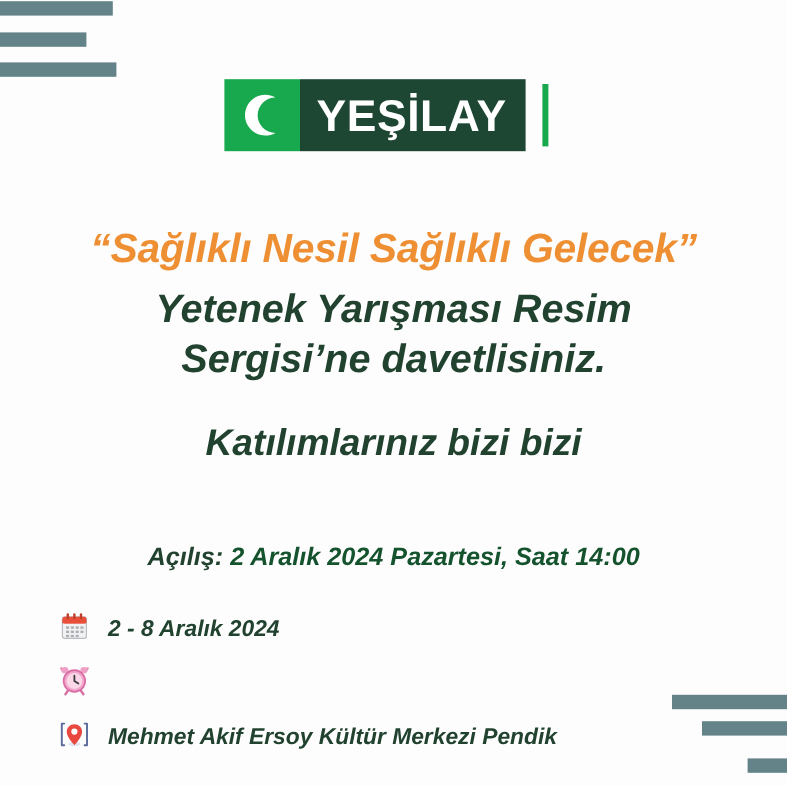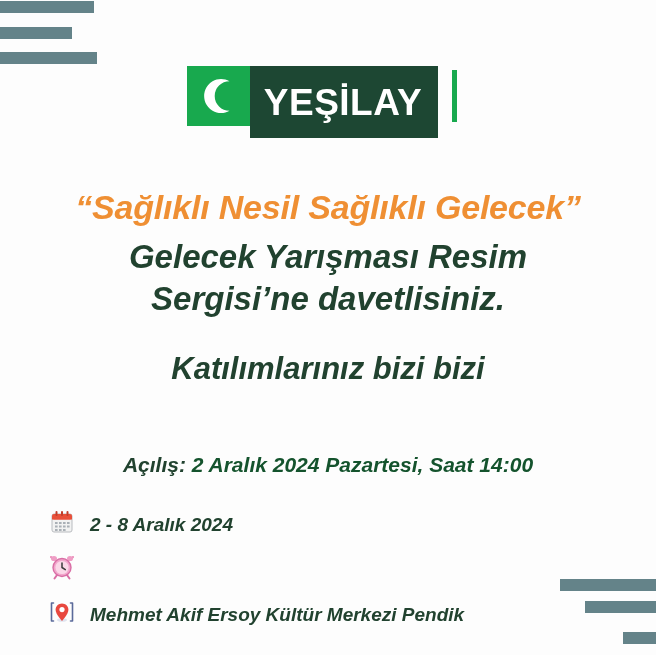--- a/index.html
+++ b/index.html
@@ -58,21 +58,21 @@
     width: 63px;
     height: 60px;
     background: #18a94e;
     display: flex;
     align-items: center;
     justify-content: center;
   }
   .logo-mark svg { display: block; }
   .logo-word {
     background: #1d4733;
-    height: 72px;
+    height: 60px;
     display: flex;
     align-items: center;
     padding: 0 16px 0 14px;
   }
   .logo-word-text {
     color: #ffffff;
     font-size: 37px;
     font-weight: bold;
     letter-spacing: 0.5px;
     line-height: 1;
@@ -224,21 +224,21 @@
 
     <div class="logo-sub">
       <div class="logo-sub-rule"></div>
     </div>
 
   </div>
 
   <div class="headline">“Sağlıklı Nesil Sağlıklı Gelecek”</div>
 
   <div class="subhead">
-    <div>Gelecek Yarışması Resim</div>
+    <div>Yetenek Yarışması Resim</div>
     <div>Sergisi’ne davetlisiniz.</div>
   </div>
 
   <div class="honor">
     <div>Katılımlarınız bizi bizi</div>
   </div>
 
   <div class="opening">
     <span class="opening-label">Açılış:</span>
     <span class="opening-value">2 Aralık 2024 Pazartesi, Saat 14:00</span>

